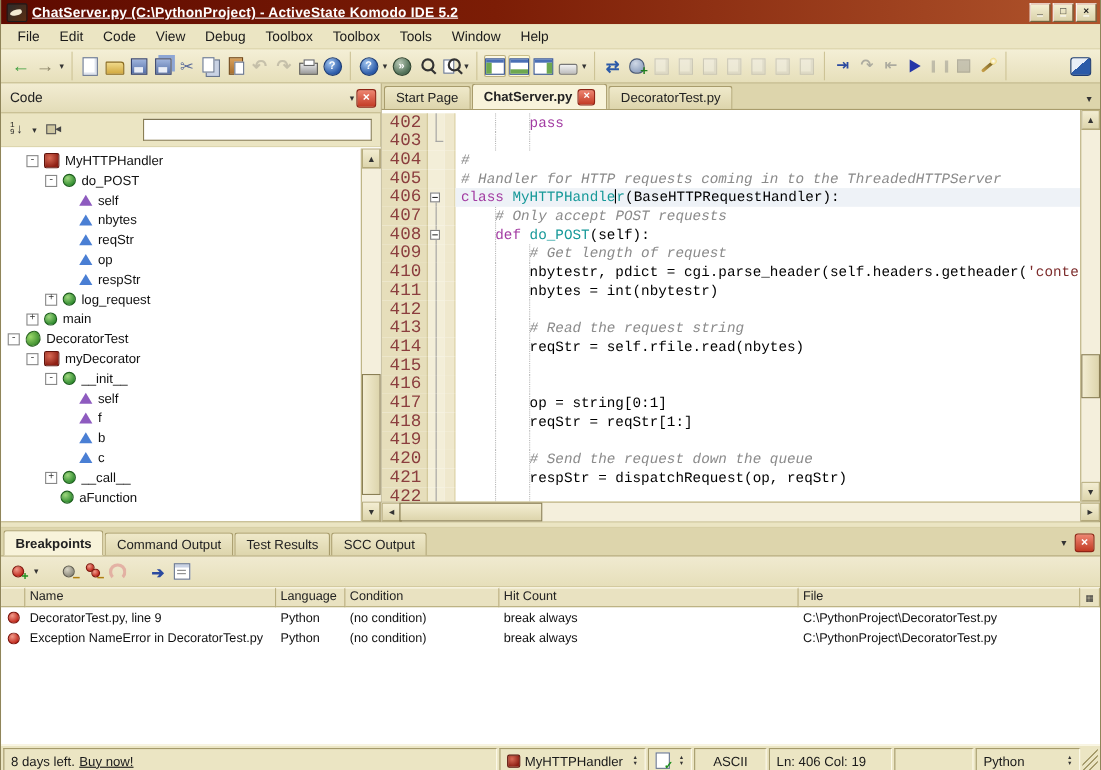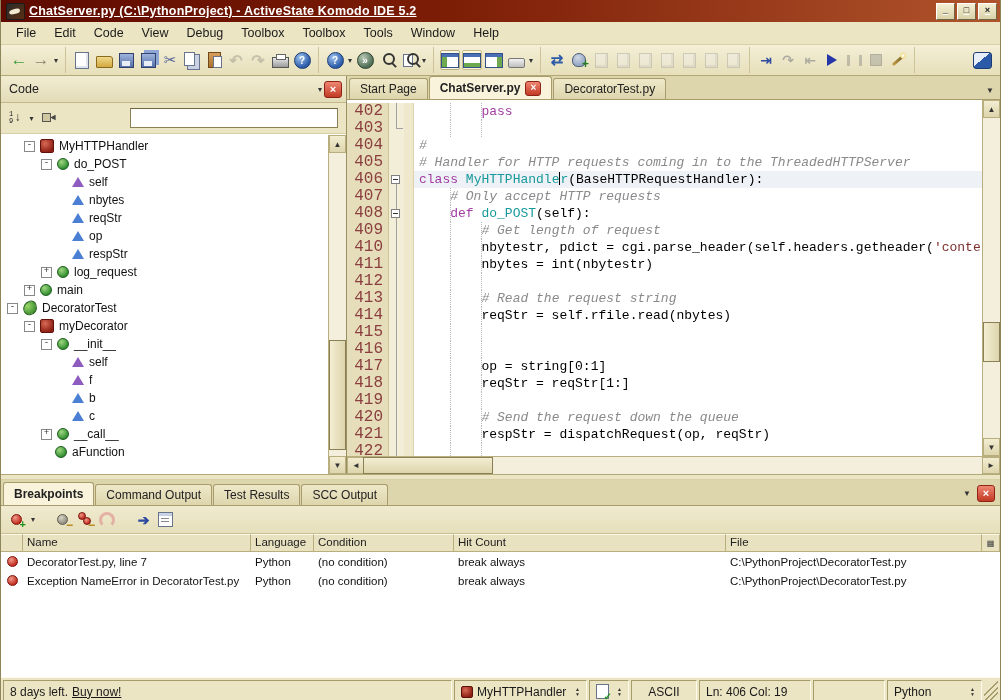--- a/index.html
+++ b/index.html
@@ -459,21 +459,21 @@
           </span>
         <span class="endcaret">▼</span>
       </div>
       <div class="edbody">
         <div class="lines">
             <div class="cl"><span class="num">402</span><span class="fold"><span class="vline"></span></span><span class="mark"></span><span class="txt"><span class="guide" style="left: 36.2px;"></span><span class="guide" style="left: 67.4px;"></span><span>        </span><span class="k">pass</span></span></div>
             <div class="cl"><span class="num">403</span><span class="fold"><span class="vhalf"></span><span class="hhalf"></span></span><span class="mark"></span><span class="txt"><span class="guide" style="left: 36.2px;"></span><span class="guide" style="left: 67.4px;"></span></span></div>
             <div class="cl"><span class="num">404</span><span class="fold"></span><span class="mark"></span><span class="txt"><span class="c">#</span></span></div>
             <div class="cl"><span class="num">405</span><span class="fold"></span><span class="mark"></span><span class="txt"><span class="c"># Handler for HTTP requests coming in to the ThreadedHTTPServer</span></span></div>
             <div class="cl cur"><span class="num">406</span><span class="fold"><span class="fbox"></span><span class="vbelow"></span></span><span class="mark"></span><span class="txt"><span class="k">class</span><span> </span><span class="nm">MyHTTPHandle</span><span class="caret-bar"></span><span class="nm">r</span><span>(BaseHTTPRequestHandler):</span></span></div>
-            <div class="cl"><span class="num">407</span><span class="fold"><span class="vline"></span></span><span class="mark"></span><span class="txt"><span class="guide" style="left: 36.2px;"></span><span>    </span><span class="c"># Only accept HTTP requests</span></span></div>
+            <div class="cl"><span class="num">407</span><span class="fold"><span class="vline"></span></span><span class="mark"></span><span class="txt"><span class="guide" style="left: 36.2px;"></span><span>    </span><span class="c"># Only accept POST requests</span></span></div>
             <div class="cl"><span class="num">408</span><span class="fold"><span class="vabove"></span><span class="fbox"></span><span class="vbelow"></span></span><span class="mark"></span><span class="txt"><span class="guide" style="left: 36.2px;"></span><span>    </span><span class="k">def</span><span> </span><span class="nm">do_POST</span><span>(self):</span></span></div>
             <div class="cl"><span class="num">409</span><span class="fold"><span class="vline"></span></span><span class="mark"></span><span class="txt"><span class="guide" style="left: 36.2px;"></span><span class="guide" style="left: 67.4px;"></span><span>        </span><span class="c"># Get length of request</span></span></div>
             <div class="cl"><span class="num">410</span><span class="fold"><span class="vline"></span></span><span class="mark"></span><span class="txt"><span class="guide" style="left: 36.2px;"></span><span class="guide" style="left: 67.4px;"></span><span>        nbytestr, pdict = cgi.parse_header(self.headers.getheader(</span><span class="st">'conte</span></span></div>
             <div class="cl"><span class="num">411</span><span class="fold"><span class="vline"></span></span><span class="mark"></span><span class="txt"><span class="guide" style="left: 36.2px;"></span><span class="guide" style="left: 67.4px;"></span><span>        nbytes = int(nbytestr)</span></span></div>
             <div class="cl"><span class="num">412</span><span class="fold"><span class="vline"></span></span><span class="mark"></span><span class="txt"><span class="guide" style="left: 36.2px;"></span><span class="guide" style="left: 67.4px;"></span></span></div>
             <div class="cl"><span class="num">413</span><span class="fold"><span class="vline"></span></span><span class="mark"></span><span class="txt"><span class="guide" style="left: 36.2px;"></span><span class="guide" style="left: 67.4px;"></span><span>        </span><span class="c"># Read the request string</span></span></div>
             <div class="cl"><span class="num">414</span><span class="fold"><span class="vline"></span></span><span class="mark"></span><span class="txt"><span class="guide" style="left: 36.2px;"></span><span class="guide" style="left: 67.4px;"></span><span>        reqStr = self.rfile.read(nbytes)</span></span></div>
             <div class="cl"><span class="num">415</span><span class="fold"><span class="vline"></span></span><span class="mark"></span><span class="txt"><span class="guide" style="left: 36.2px;"></span><span class="guide" style="left: 67.4px;"></span></span></div>
             <div class="cl"><span class="num">416</span><span class="fold"><span class="vline"></span></span><span class="mark"></span><span class="txt"><span class="guide" style="left: 36.2px;"></span><span class="guide" style="left: 67.4px;"></span><span>        </span></span></div>
             <div class="cl"><span class="num">417</span><span class="fold"><span class="vline"></span></span><span class="mark"></span><span class="txt"><span class="guide" style="left: 36.2px;"></span><span class="guide" style="left: 67.4px;"></span><span>        op = string[0:1]</span></span></div>
@@ -554,21 +554,21 @@
           <span class="thcell col3">Condition</span>
           <span class="thcell col4">Hit Count</span>
           <span class="thcell col5">File</span>
           <span class="thcell colp">▦</span>
         </div>
       <div>
           <div class="tbrow">
             <span class="tbcell col0">
               <span class="bpdot"></span>
             </span>
-            <span class="tbcell col1">DecoratorTest.py, line 7</span>
+            <span class="tbcell col1">DecoratorTest.py, line 9</span>
             <span class="tbcell col2">Python</span>
             <span class="tbcell col3">(no condition)</span>
             <span class="tbcell col4">break always</span>
             <span class="tbcell col5">C:\PythonProject\DecoratorTest.py</span>
           </div>
           <div class="tbrow">
             <span class="tbcell col0">
               <span class="bpdot"></span>
             </span>
             <span class="tbcell col1">Exception NameError in DecoratorTest.py</span>

